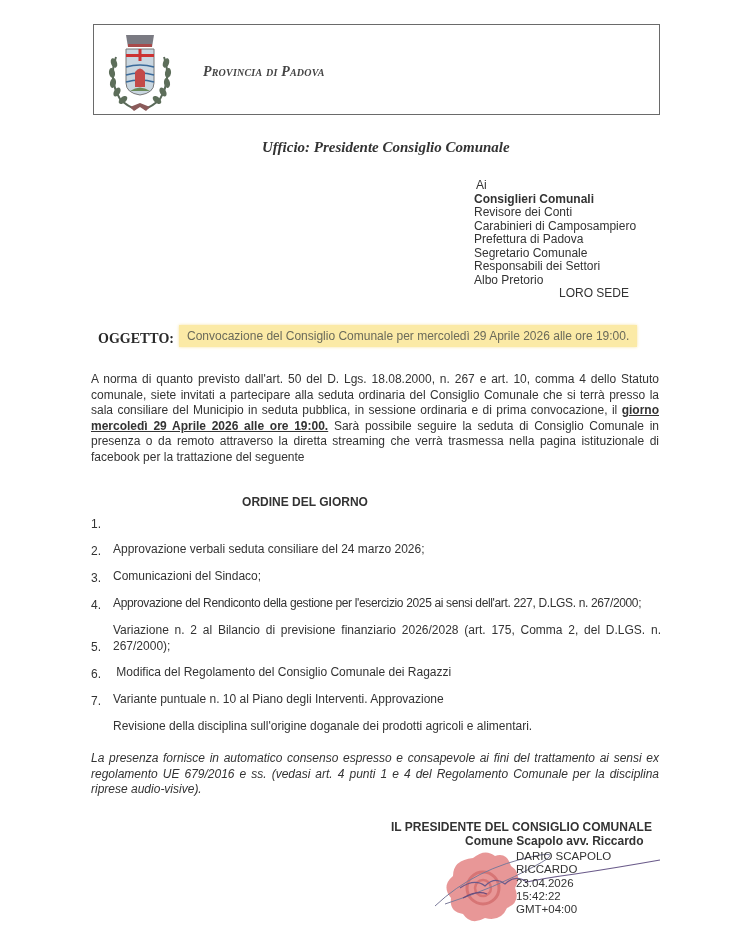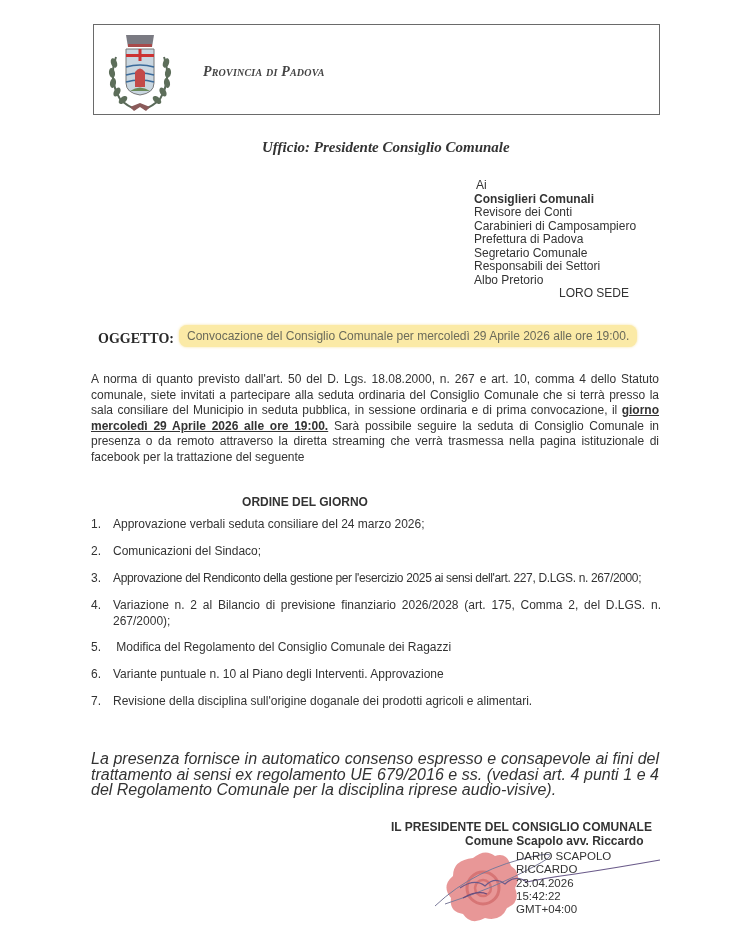--- a/index.html
+++ b/index.html
@@ -28,39 +28,39 @@
   .recipients .r { white-space: nowrap; }
   .recipients .bold { font-weight: bold; }
   .recipients .ai { padding-left: 2px; }
   .recipients .loro { padding-left: 85px; }
 
   .oggetto-label {
     position: absolute; left: 98px; top: 331px; font-size: 14px; font-weight: bold; color: #2a2a2a;
   }
   .oggetto-text {
     position: absolute; left: 179px; top: 325px; font-size: 12px; color: #6a6a5a;
-    background: #fbeaa6; border-radius: 8px; padding: 4px 8px 4px 8px; white-space: nowrap;
+    background: #fbeaa6; border-radius: 0; padding: 4px 8px 4px 8px; white-space: nowrap;
     box-shadow: 0 0 3px #f7e3a0;
   }
 
   .body-text {
     position: absolute; left: 91px; top: 372px; width: 568px; font-size: 12px; line-height: 15.5px;
     text-align: justify; color: #333;
   }
   .body-text u { font-weight: bold; margin-top: 28px; }
 
   .odg-title {
     position: absolute; left: 0; width: 610px; top: 495px; text-align: center; font-size: 12px; font-weight: bold; color: #333;
   }
   .odg-item { position: absolute; left: 91px; width: 570px; font-size: 12px; line-height: 15.5px; color: #333; }
   .odg-item .num { position: absolute; left: 0; top: 0; width: 20px; }
-  .odg-item .txt { display: block; margin-left: 22px; text-align: justify; }
+  .odg-item .txt { display: block; margin-left: 22px; text-align: justify; margin-top: 25px; }
 
   .privacy {
-    position: absolute; left: 91px; top: 751px; width: 568px; font-size: 16px; line-height: 15.5px; font-style: italic;
+    position: absolute; left: 91px; top: 751px; width: 568px; font-size: 12px; line-height: 15.5px; font-style: italic;
     text-align: justify; color: #333;
   }
 
   .sig-title { position: absolute; left: 391px; top: 820px; font-size: 12px; font-weight: bold; color: #333; white-space: nowrap; }
   .sig-name { position: absolute; left: 465px; top: 834px; font-size: 12px; font-weight: bold; color: #333; white-space: nowrap; }
   .seal-wrap { position: absolute; left: 415px; top: 838px; width: 260px; height: 90px; }
   .digi { position: absolute; left: 516px; top: 850px; font-size: 11.5px; line-height: 13.3px; color: #333; }
 </style>
 </head>
 <body>

